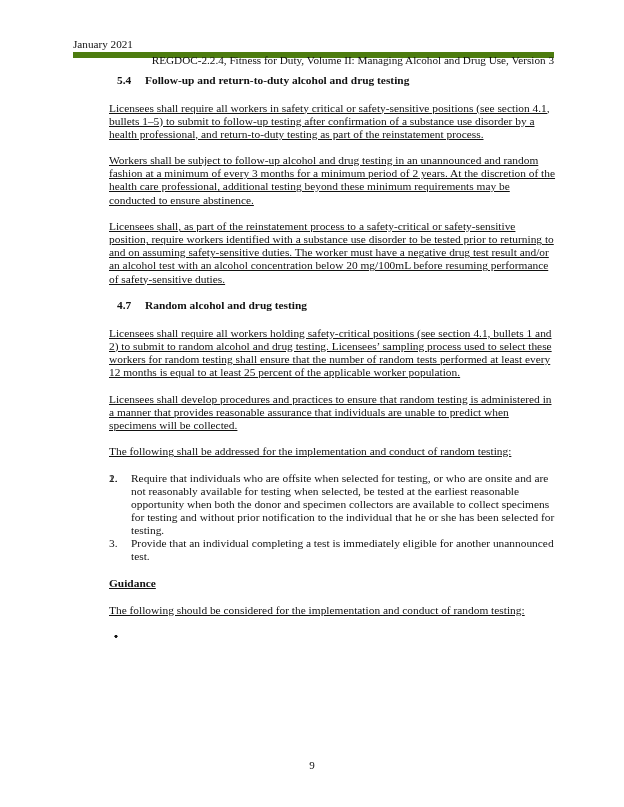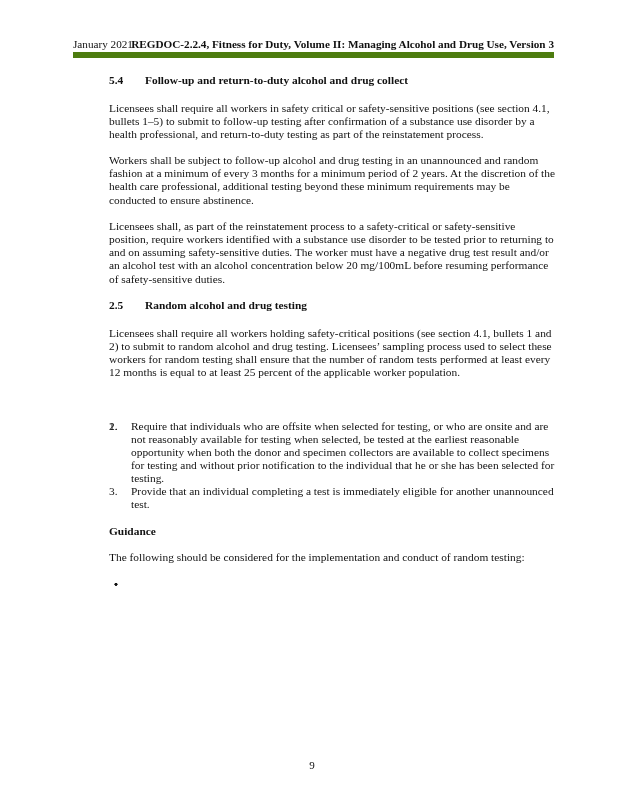--- a/index.html
+++ b/index.html
@@ -1,63 +1,65 @@
 <!DOCTYPE html>
 <html><head>
 <meta charset="utf-8">
 <style>
   html, body { margin: 0; padding: 0; background: #ffffff; }
   body { width: 624px; height: 807px; position: relative; overflow: hidden;
          font-family: "Liberation Serif", "DejaVu Serif", serif; color: #111; }
   .header { position: absolute; left: 73px; top: 38px; width: 481px; height: 14px;
             font-size: 11.2px; border-bottom: 6px solid #4d7c0f; }
   .header .date { position: absolute; left: 0; top: 0; }
-  .header .doc { position: absolute; right: 0; top: 0; font-weight: bold; }
+  .header .doc { position: absolute; right: 0; top: 16px; }
   .content { position: absolute; left: 109px; top: 74px; width: 448px; font-size: 11.4px; line-height: 13.1px; }
   .sec-head { position: relative; font-weight: bold; height: 14px; margin: 0; }
-  .sec-head .num { position: absolute; left: 0; }
+  .sec-head .num { position: absolute; left: 8px; }
   .sec-head .title { position: absolute; left: 36px; }
-  p { margin: 0; }
+  p { margin: 0; text-decoration: underline; }
   .gap { height: 13.5px; }
   ol.num-list, ul.bullets { margin: 0; padding: 0; list-style: none; }
   ol.num-list li, ul.bullets li { position: relative; padding-left: 22px; }
   ol.num-list li .marker { position: absolute; left: 0; top: 0; }
   ul.bullets li .marker { position: absolute; left: 5px; top: 0; }
   .bold { font-weight: bold; }
   .page-num { position: absolute; top: 759px; left: 0; width: 624px; text-align: center; font-size: 11px; }
 </style>
 </head>
 <body>
 
 <div class="header">
   <span class="date">January 2021</span>
   <span class="doc">REGDOC-2.2.4, Fitness for Duty, Volume II: Managing Alcohol and Drug Use, Version 3</span>
 </div>
 
 <div class="content">
   <div class="sec-head">
     <span class="num">5.4</span>
-    <span class="title">Follow-up and return-to-duty alcohol and drug collect</span>
+    <span class="title">Follow-up and return-to-duty alcohol and drug testing</span>
   </div>
   <div class="gap"></div>
   <p>Licensees shall require all workers in safety critical or safety-sensitive positions (see section 4.1, bullets 1–5) to submit to follow-up testing after confirmation of a substance use disorder by a health professional, and return-to-duty testing as part of the reinstatement process.</p>
   <div class="gap"></div>
   <p>Workers shall be subject to follow-up alcohol and drug testing in an unannounced and random fashion at a minimum of every 3 months for a minimum period of 2 years. At the discretion of the health care professional, additional testing beyond these minimum requirements may be conducted to ensure abstinence.</p>
   <div class="gap"></div>
   <p>Licensees shall, as part of the reinstatement process to a safety-critical or safety-sensitive position, require workers identified with a substance use disorder to be tested prior to returning to and on assuming safety-sensitive duties. The worker must have a negative drug test result and/or an alcohol test with an alcohol concentration below 20 mg/100mL before resuming performance of safety-sensitive duties.</p>
   <div class="gap"></div>
 
   <div class="sec-head">
-    <span class="num">2.5</span>
+    <span class="num">4.7</span>
     <span class="title">Random alcohol and drug testing</span>
   </div>
   <div class="gap"></div>
   <p>Licensees shall require all workers holding safety-critical positions (see section 4.1, bullets 1 and 2) to submit to random alcohol and drug testing. Licensees’ sampling process used to select these workers for random testing shall ensure that the number of random tests performed at least every 12 months is equal to at least 25 percent of the applicable worker population.</p>
   <div class="gap"></div>
+  <p>Licensees shall develop procedures and practices to ensure that random testing is administered in a manner that provides reasonable assurance that individuals are unable to predict when specimens will be collected.</p>
   <div class="gap"></div>
+  <p>The following shall be addressed for the implementation and conduct of random testing:</p>
   <div class="gap"></div>
 
   <ol class="num-list">
     <li>
       <span class="marker">1.</span>
     </li>
     <li>
       <span class="marker">2.</span>
       <span>Require that individuals who are offsite when selected for testing, or who are onsite and are not reasonably available for testing when selected, be tested at the earliest reasonable opportunity when both the donor and specimen collectors are available to collect specimens for testing and without prior notification to the individual that he or she has been selected for testing.</span>
     </li>

